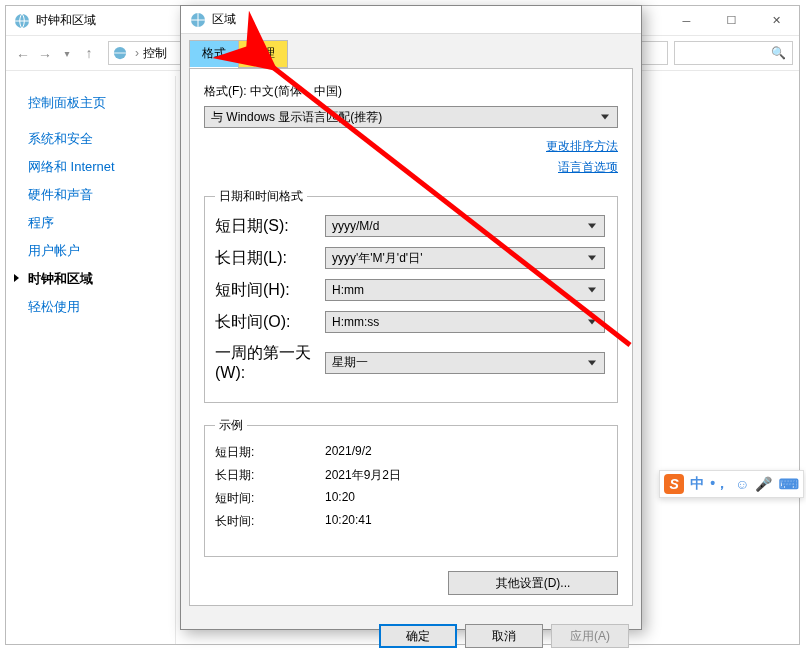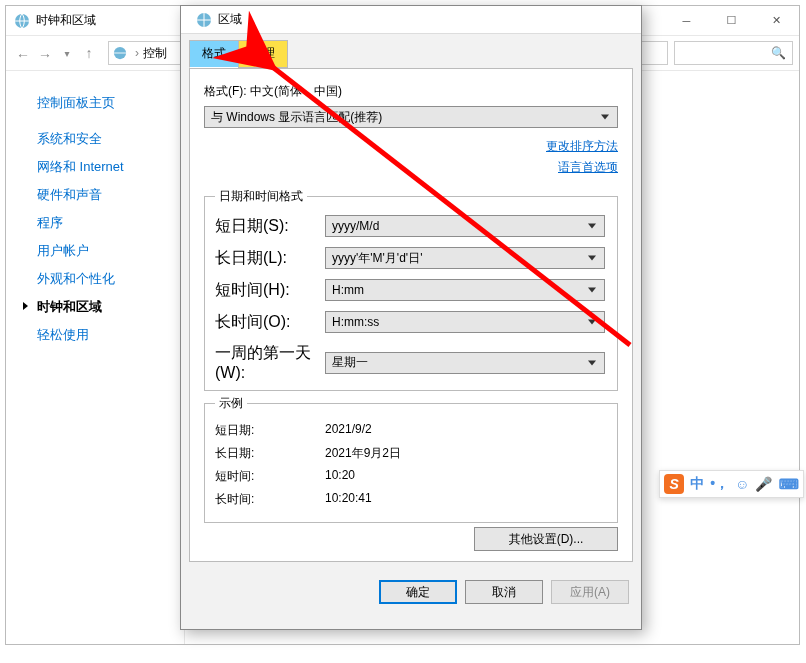--- a/index.html
+++ b/index.html
@@ -77,21 +77,21 @@
     display: flex; align-items: center; justify-content: flex-end;
     padding-right: 6px;
   }
   .search-icon { color:#888; font-size:12px; }
   .explorer-body {
     position: absolute;
     top: 70px; left: 0; bottom: 0; right: 0;
   }
   .sidebar {
     position: absolute;
-    left: 9px; top: 0; bottom: 0;
+    left: 0; top: 0; bottom: 0;
     width: 170px;
     padding: 18px 10px 10px 22px;
     border-right: 1px solid #e8e8e8;
   }
   .sidebar-home {
     color: #006fcf;
     font-size: 13px;
     margin-bottom: 18px;
   }
   .sidebar-link {
@@ -119,21 +119,21 @@
     position: absolute;
     left: 180px; top: 5px;
     width: 462px; height: 625px;
     background: #f2f2f2;
     border: 1px solid #888;
     box-shadow: 4px 4px 14px rgba(0,0,0,.3);
   }
   .dialog-titlebar {
     height: 28px;
     display: flex; align-items: center;
-    padding: 0 15px;
+    padding: 0 9px;
     background: #fff;
     border-bottom: 1px solid #ddd;
   }
   .dialog-titlebar .globe-icon { width:16px; height:16px; margin-right:6px; }
   .dialog-title { font-size: 12px; }
 
   .tabs {
     margin: 6px 8px 0 8px;
     display: flex;
     border-bottom: 1px solid #bbb;
@@ -188,22 +188,22 @@
     text-decoration: underline;
     font-size: 12px;
     display: block;
     margin-bottom: 4px;
     cursor: pointer;
     text-align: right;
   }
 
   fieldset {
     border: 1px solid #bbb;
-    padding: 10px 10px 8px 10px;
-    margin-bottom: 4px;
+    padding: 10px 10px 20px 10px;
+    margin-bottom: 14px;
   }
   legend {
     font-size: 12px;
     padding: 0 4px;
   }
   .form-row {
     display: flex;
     align-items: center;
     margin-bottom: 10px;
   }
@@ -229,21 +229,21 @@
     background: #e6e6e6;
     font-size: 12px;
     padding: 0 16px;
     cursor: pointer;
   }
   .btn.primary { background:#e6e6e6; border-color:#0078d7; box-shadow: inset 0 0 0 1px #0078d7; }
   .btn.disabled { color:#888; border-color:#c0c0c0; }
   .other-settings-row {
     display: flex; justify-content: flex-end; margin-top: 4px;
   }
-  .other-settings-row .btn { width: 144px; }
+  .other-settings-row .btn { width: 170px; }
 
   .dialog-buttons {
     height: 44px;
     display: flex;
     justify-content: flex-end;
     align-items: center;
     gap: 8px;
     padding: 0 12px;
   }
   .dialog-buttons .btn { width: 78px; }
@@ -316,21 +316,20 @@
     </div>
   </div>
   <div class="explorer-body">
     <div class="sidebar">
       <div class="sidebar-home">控制面板主页</div>
       <div class="sidebar-link">系统和安全</div>
       <div class="sidebar-link">网络和 Internet</div>
       <div class="sidebar-link">硬件和声音</div>
       <div class="sidebar-link">程序</div>
       <div class="sidebar-link">用户帐户</div>
-      <div class="sidebar-link">外观和个性化</div>
       <div class="sidebar-link active">时钟和区域</div>
       <div class="sidebar-link">轻松使用</div>
     </div>
   </div>
 </div>
 
 <div class="dialog">
   <div class="dialog-titlebar">
     <svg class="globe-icon" viewBox="0 0 16 16">
         <circle cx="8" cy="8" r="7" fill="#6fb6d8"></circle>

